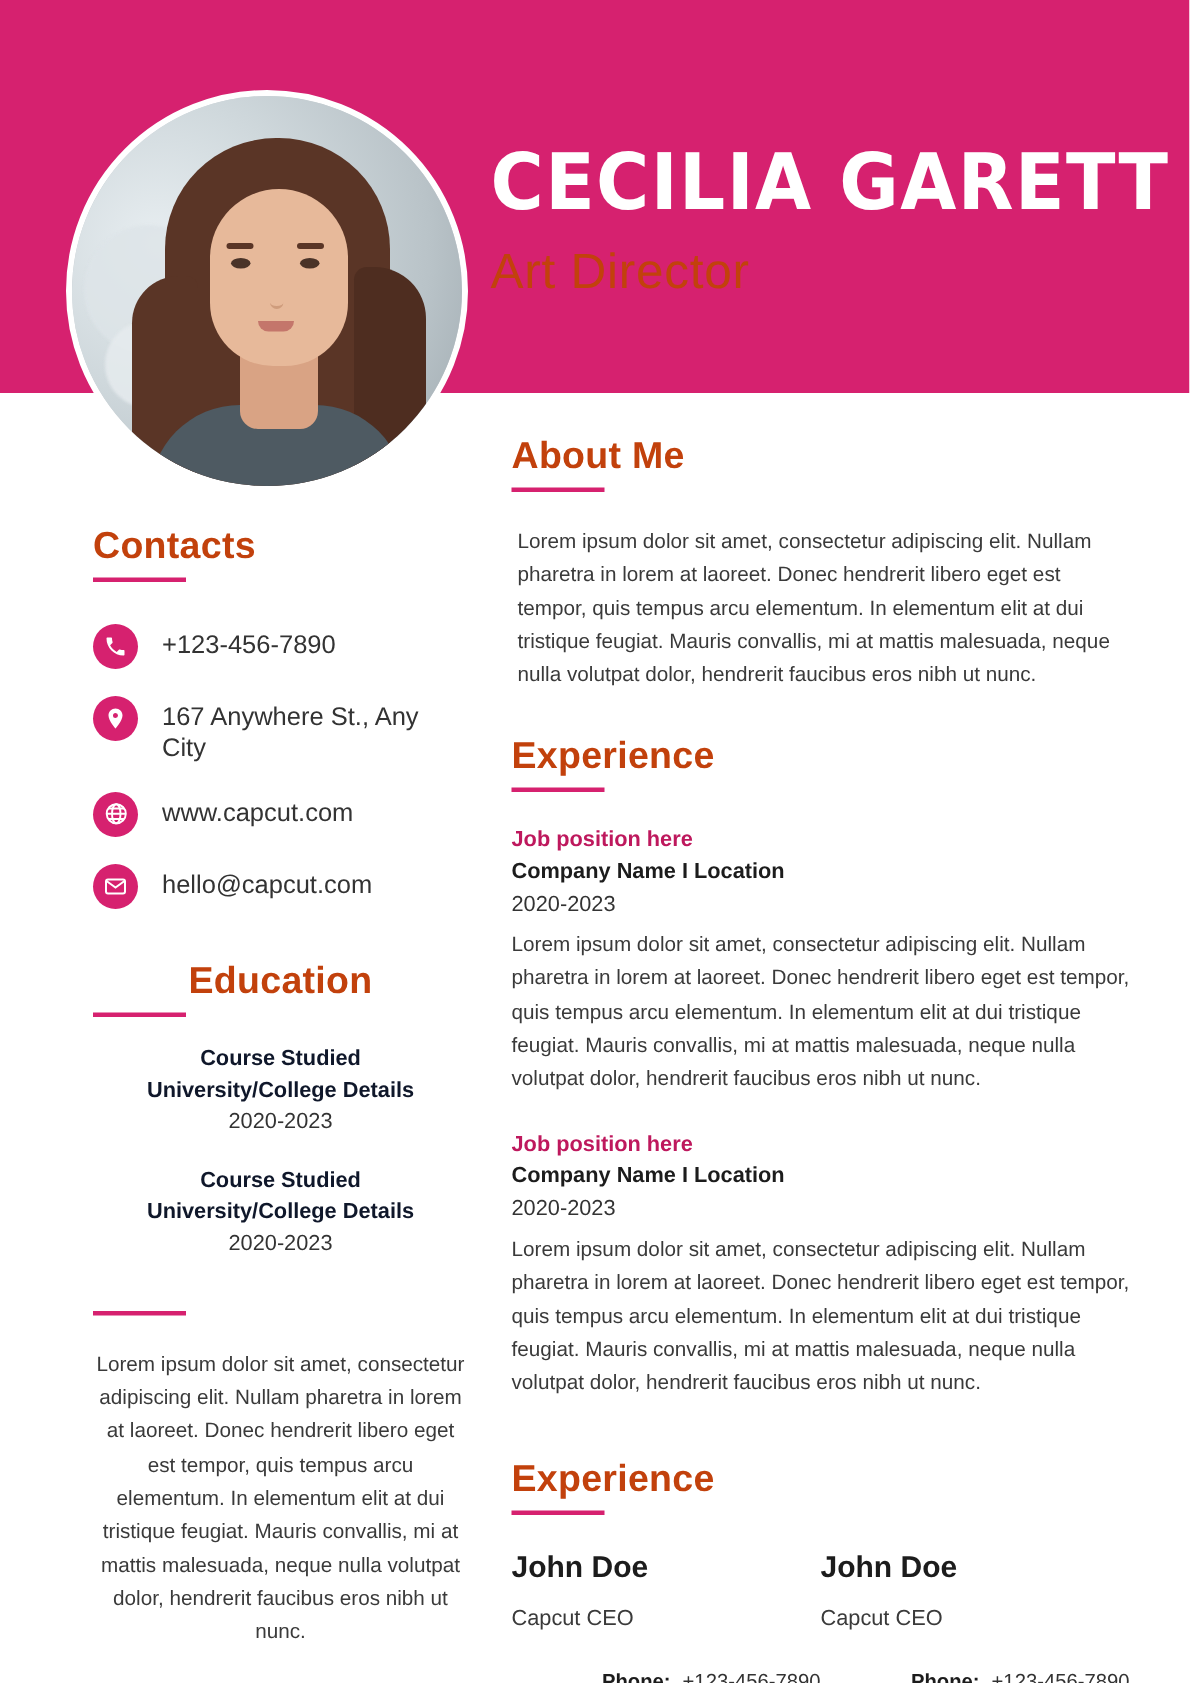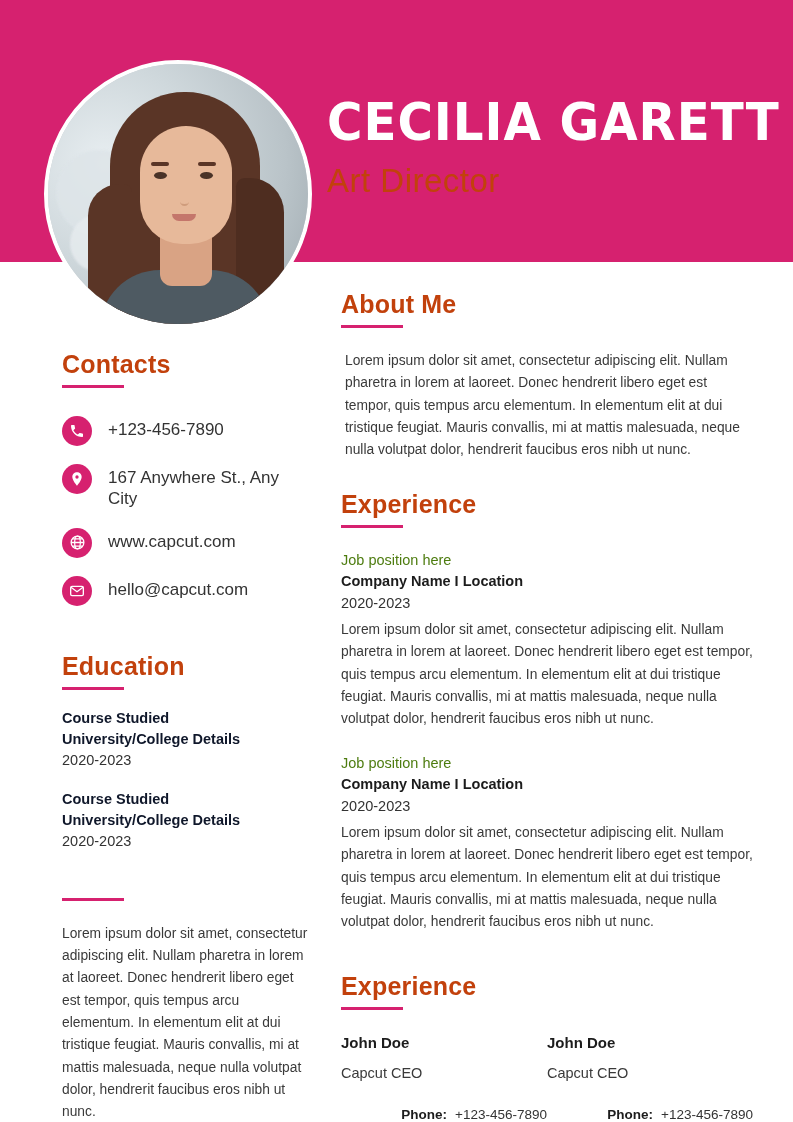--- a/index.html
+++ b/index.html
@@ -233,21 +233,21 @@
     color: #ffffff;
   }
   .cicon svg { display: block; }
   .ctext {
     font-size: 17px;
     color: #333333;
     line-height: 1.25;
     padding-top: 3px;
   }
 
-  .block-sec { margin-top: 46px; }
+  .block-sec { margin-top: 34px; text-align: center; }
   .edu-item { margin-top: 18px; }
   .edu-line {
     font-size: 14.5px;
     font-weight: bold;
     color: #0f172a;
     line-height: 1.45;
   }
   .edu-date {
     font-size: 14.5px;
     color: #333333;
@@ -269,22 +269,23 @@
   }
   .right-sec { margin-bottom: 8px; }
   .about-body {
     margin-top: 22px;
     padding-left: 4px;
   }
   .exp-wrap { margin-top: 28px; }
   .exp-item { margin-top: 22px; padding-left: 0; }
   .exp-pos {
     font-size: 14.5px;
-    color: #4d7c0f;
+    color: #be185d;
     line-height: 1.5;
+    font-weight: bold;
   }
   .exp-company {
     font-size: 14.5px;
     font-weight: bold;
     color: #1c1c1c;
     line-height: 1.5;
   }
   .exp-date {
     font-size: 14.5px;
     color: #333333;
@@ -292,21 +293,21 @@
   }
   .exp-desc { margin-top: 4px; }
 
   .ref-wrap { margin-top: 38px; }
   .ref-grid {
     display: flex;
     margin-top: 24px;
   }
   .ref-card { width: 206px; }
   .ref-name {
-    font-size: 15px;
+    font-size: 20px;
     font-weight: bold;
     color: #1c1c1c;
   }
   .ref-role {
     font-size: 14.5px;
     color: #3a3a3a;
     margin-top: 14px;
   }
   .ref-line {
     margin-top: 26px;

